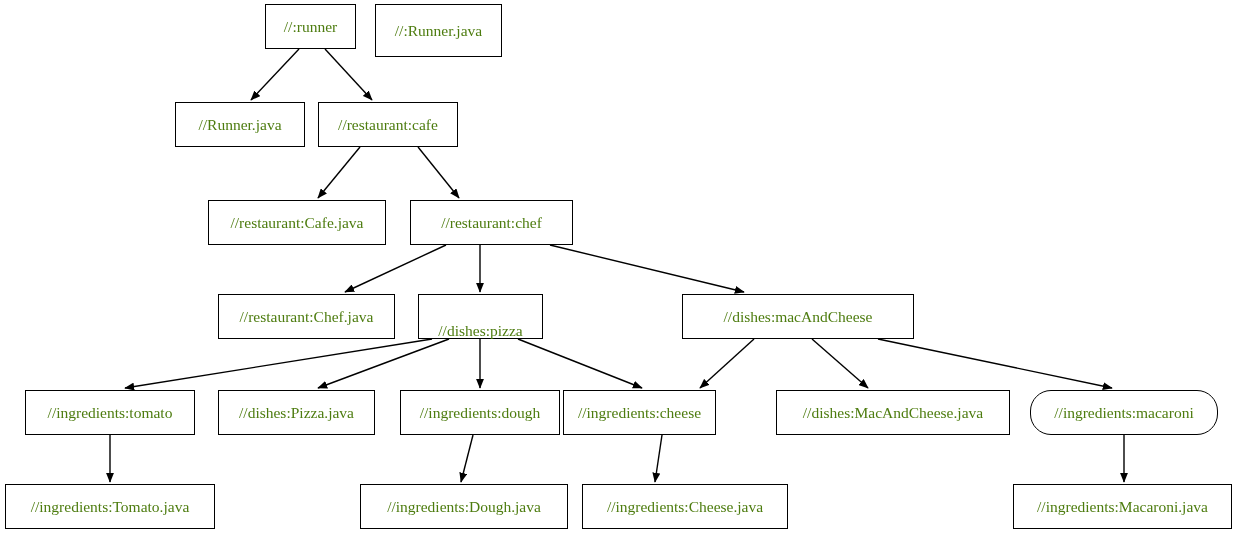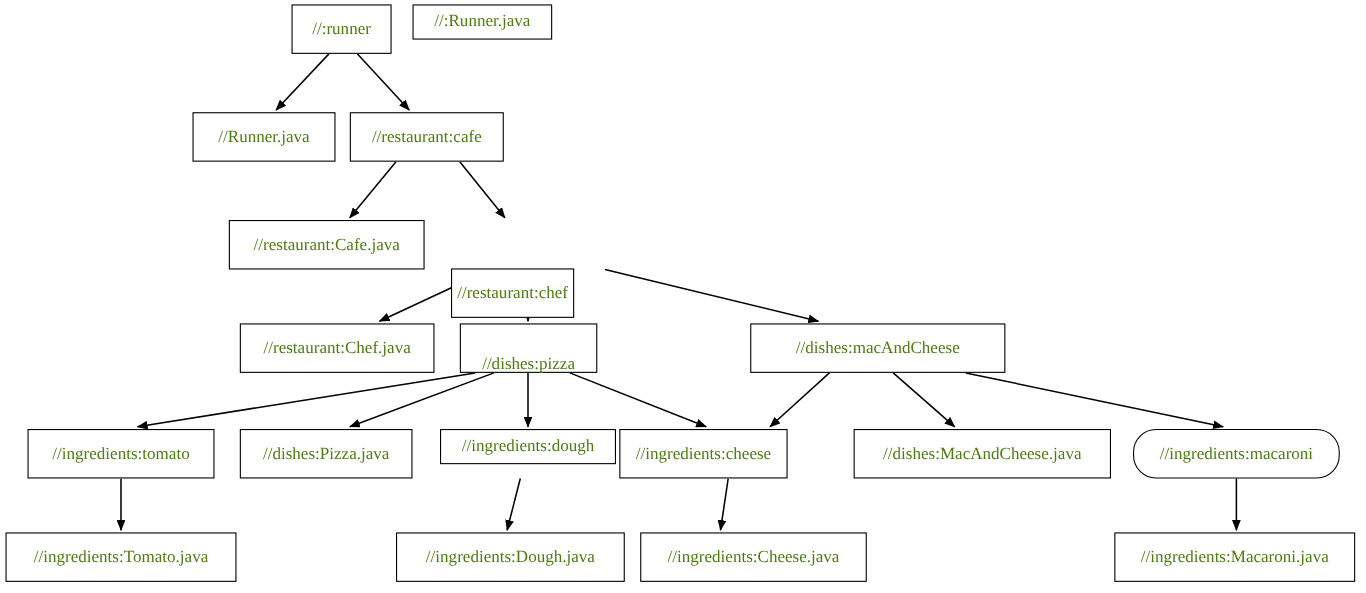--- a/index.html
+++ b/index.html
@@ -76,51 +76,51 @@
         <line x1="473" y1="435" x2="461" y2="482" stroke="#000000" stroke-width="1.4" marker-end="url(#arrowhead)"></line>
         <line x1="662" y1="435" x2="655" y2="482" stroke="#000000" stroke-width="1.4" marker-end="url(#arrowhead)"></line>
         <line x1="1124" y1="435" x2="1124" y2="482" stroke="#000000" stroke-width="1.4" marker-end="url(#arrowhead)"></line>
       </g>
   </svg>
 
   <div id="nodes-layer">
       <div class="node" style="left: 265px; top: 4px; width: 91px; height: 45px; border-color: rgb(0, 0, 0); background: rgb(255, 255, 255);">
         <span class="node-label">//:runner</span>
       </div>
-      <div class="node" style="left: 375px; top: 4px; width: 127px; height: 32px; border-color: rgb(0, 0, 0); background: rgb(255, 255, 255);">
+      <div class="node" style="left: 375px; top: 4px; width: 127px; height: 53px; border-color: rgb(0, 0, 0); background: rgb(255, 255, 255);">
         <span class="node-label">//:Runner.java</span>
       </div>
       <div class="node" style="left: 175px; top: 102px; width: 130px; height: 45px; border-color: rgb(0, 0, 0); background: rgb(255, 255, 255);">
         <span class="node-label">//Runner.java</span>
       </div>
       <div class="node" style="left: 318px; top: 102px; width: 140px; height: 45px; border-color: rgb(0, 0, 0); background: rgb(255, 255, 255);">
         <span class="node-label">//restaurant:cafe</span>
       </div>
       <div class="node" style="left: 208px; top: 200px; width: 178px; height: 45px; border-color: rgb(0, 0, 0); background: rgb(255, 255, 255);">
         <span class="node-label">//restaurant:Cafe.java</span>
       </div>
-      <div class="node" style="left: 410px; top: 200px; width: 112px; height: 45px; border-color: rgb(0, 0, 0); background: rgb(255, 255, 255); margin-top: 44px;">
+      <div class="node" style="left: 410px; top: 200px; width: 163px; height: 45px; border-color: rgb(0, 0, 0); background: rgb(255, 255, 255);">
         <span class="node-label">//restaurant:chef</span>
       </div>
       <div class="node" style="left: 218px; top: 294px; width: 177px; height: 45px; border-color: rgb(0, 0, 0); background: rgb(255, 255, 255);">
         <span class="node-label">//restaurant:Chef.java</span>
       </div>
       <div class="node" style="left: 418px; top: 294px; width: 125px; height: 45px; border-color: rgb(0, 0, 0); background: rgb(255, 255, 255); align-items: flex-end;">
         <span class="node-label">//dishes:pizza</span>
       </div>
       <div class="node" style="left: 682px; top: 294px; width: 232px; height: 45px; border-color: rgb(0, 0, 0); background: rgb(255, 255, 255);">
         <span class="node-label">//dishes:macAndCheese</span>
       </div>
       <div class="node" style="left: 25px; top: 390px; width: 170px; height: 45px; border-color: rgb(0, 0, 0); background: rgb(255, 255, 255);">
         <span class="node-label">//ingredients:tomato</span>
       </div>
       <div class="node" style="left: 218px; top: 390px; width: 157px; height: 45px; border-color: rgb(0, 0, 0); background: rgb(255, 255, 255);">
         <span class="node-label">//dishes:Pizza.java</span>
       </div>
-      <div class="node" style="left: 400px; top: 390px; width: 160px; height: 32px; border-color: rgb(0, 0, 0); background: rgb(255, 255, 255);">
+      <div class="node" style="left: 400px; top: 390px; width: 160px; height: 45px; border-color: rgb(0, 0, 0); background: rgb(255, 255, 255);">
         <span class="node-label">//ingredients:dough</span>
       </div>
       <div class="node" style="left: 563px; top: 390px; width: 153px; height: 45px; border-color: rgb(0, 0, 0); background: rgb(255, 255, 255);">
         <span class="node-label">//ingredients:cheese</span>
       </div>
       <div class="node" style="left: 776px; top: 390px; width: 234px; height: 45px; border-color: rgb(0, 0, 0); background: rgb(255, 255, 255);">
         <span class="node-label">//dishes:MacAndCheese.java</span>
       </div>
       <div class="node" style="left: 1030px; top: 390px; width: 188px; height: 45px; border-color: rgb(0, 0, 0); background: rgb(255, 255, 255); border-radius: 21px;">
         <span class="node-label">//ingredients:macaroni</span>

